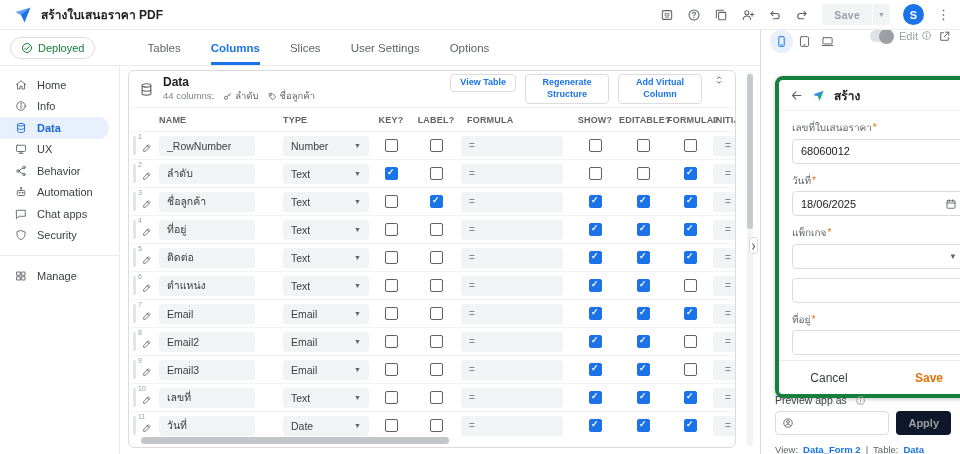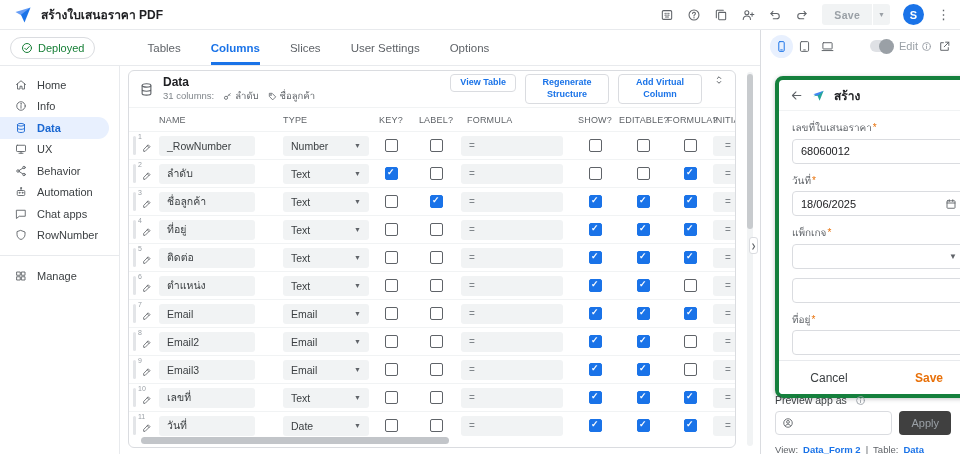--- a/index.html
+++ b/index.html
@@ -50,21 +50,21 @@
   .card-sub{font-size:9.5px;color:#80868b;display:flex;gap:9px;align-items:center;margin-top:1px}
   .badge{display:flex;align-items:center;gap:3px;color:#5f6368;cursor:pointer}
   .badge svg{width:9px;height:9px}
   .card-actions{margin-left:auto;display:flex;gap:9px;align-items:flex-start}
   .act-btn{border:1px solid #dadce0;border-radius:4px;color:#1a73e8;font-size:9px;font-weight:600;text-align:center;padding:2px 9px;line-height:1.3;background:#fff;cursor:pointer;max-width:84px}
   .unfold{color:#5f6368;display:flex;cursor:pointer;margin-left:2px}
   .unfold svg{width:12px;height:12px}
 
   .grid{display:grid;grid-template-columns:30px 96px 28px 86px 44px 46px 112px 48px 48px 46px 46px;align-items:center}
   .thead{height:24px;border-top:1px solid #f1f3f4}
-  .th{font-size:9px;font-weight:400;color:#5f6368;letter-spacing:.2px;white-space:nowrap}
+  .th{font-size:9px;font-weight:700;color:#5f6368;letter-spacing:.2px;white-space:nowrap}
   .tc{text-align:center}
   .thf{padding-left:8px}
   .trow{height:28px;border-top:1px solid #f1f3f4;position:relative}
   .trow::before{content:"";position:absolute;left:4px;top:4px;bottom:4px;width:2.5px;background:#e3e5e8;border-radius:2px}
   .rownum{position:absolute;left:9px;top:1px;font-size:7px;color:#9aa0a6}
   .pencil{grid-column:1;justify-self:center;color:#5f6368;display:flex;cursor:pointer;margin-top:3px}
   .pencil svg{width:10px;height:10px}
   .gbox{height:20px;background:#f1f3f4;border-radius:3px;display:flex;align-items:center;padding:0 8px;font-size:10.5px;color:#3c4043;cursor:text}
   .namebox{grid-column:2}
   .typebox{grid-column:4;justify-content:space-between;cursor:pointer}
@@ -73,21 +73,21 @@
   .ibox{grid-column:11;width:30px;justify-content:center;color:#80868b;font-size:10px;padding:0}
   .cb{width:13px;height:13px;border:1.5px solid #5f6368;border-radius:2px;justify-self:center;cursor:pointer;position:relative;background:#fff}
   .cb.checked{background:#1a73e8;border-color:#1a73e8}
   .cb.checked::after{content:"✓";color:#fff;font-size:9px;font-weight:700;position:absolute;left:1.5px;top:-1px}
   .hscroll{position:absolute;left:12px;bottom:3px;width:308px;height:7px;background:#c2c5c9;border-radius:4px;cursor:grab}
 
   .collapse-handle{position:absolute;left:749px;top:237px;width:9px;height:17px;border:1px solid #dadce0;border-radius:3px;background:#fff;display:flex;align-items:center;justify-content:center;font-size:6px;color:#5f6368;z-index:7;cursor:pointer}
 
   
   .rpanel{position:absolute;left:760px;top:30px;right:0;bottom:0;border-left:1px solid #dadce0;background:#fff}
-  .device-row{display:flex;align-items:center;height:32px;padding:0 9px;gap:0}
+  .device-row{display:flex;height:32px;padding:0 9px;gap:0}
   .dev{width:23px;height:23px;border-radius:50%;display:flex;align-items:center;justify-content:center;color:#5f6368;cursor:pointer}
   .dev svg{width:13px;height:13px}
   .dev.active{background:#e8f0fe;color:#1a73e8}
   .toggle{width:23px;height:12px;border-radius:7px;background:#dfe1e5;position:relative;margin-left:auto;cursor:pointer}
   .toggle::after{content:"";position:absolute;right:-1px;top:-1.5px;width:15px;height:15px;border-radius:50%;background:#9aa0a6}
   .edit-label{font-size:11px;color:#9aa0a6;margin-left:6px}
   .iinfo{display:flex;color:#9aa0a6;margin-left:3px}
   .iinfo svg{width:11px;height:11px}
   .extlink{display:flex;color:#5f6368;margin-left:6px;cursor:pointer}
   .extlink svg{width:13px;height:13px}
@@ -110,21 +110,21 @@
   .phone-downcaret{position:absolute;right:3px;bottom:37px;font-size:7px;color:#5f6368}
   .phone-foot{position:absolute;bottom:0;left:0;right:0;height:34px;border-top:1px solid #e8eaed;display:flex;align-items:center;background:#fff}
   .pcancel{flex:1;text-align:center;font-size:12px;color:#3c4043;font-weight:500;cursor:pointer}
   .psave{flex:1;text-align:center;font-size:12px;color:#e8710a;font-weight:700;cursor:pointer}
 
   .preview-as{position:absolute;left:14px;top:364px;right:9px}
   .pa-label{font-size:10.5px;color:#3c4043;display:flex;gap:5px;align-items:center}
   .pa-row{display:flex;gap:7px;margin-top:5px;align-items:center}
   .pa-input{flex:1;height:24px;border:1px solid #dadce0;border-radius:4px;display:flex;align-items:center;padding:0 6px;gap:5px;background:#fff;cursor:text;color:#5f6368}
   .pa-input svg{width:12px;height:12px}
-  .pa-apply{height:24px;padding:0 12px;background:#404040;color:#9aa0a6;font-size:11px;font-weight:400;border-radius:4px;display:flex;align-items:center;cursor:default}
+  .pa-apply{height:24px;padding:0 12px;background:#0f172a;color:#9aa0a6;font-size:11px;font-weight:700;border-radius:4px;display:flex;align-items:center;cursor:default}
   .pa-footer{margin-top:9px;font-size:9.5px;color:#5f6368;display:flex;gap:5px;align-items:center}
   .pa-footer .lnk{color:#1a73e8;font-weight:600;cursor:pointer}
 </style>
 </head>
 <body>
 
 <div class="app">
 
   <div class="topbar">
     <svg class="logo" viewBox="0 0 24 24">
@@ -271,21 +271,21 @@
             </svg>
           </span>
           <span>Chat apps</span>
         </div>
         <div class="side-item">
           <span class="sicon">
             <svg viewBox="0 0 24 24" width="12" height="12" fill="none" stroke="currentColor" stroke-width="1.8" stroke-linecap="round" stroke-linejoin="round">
               <path d="M12 3 L20 6 V11 C20 16 16.5 19.7 12 21 C7.5 19.7 4 16 4 11 V6 Z"></path>
             </svg>
           </span>
-          <span>RowNumber</span>
+          <span>Security</span>
         </div>
       </div>
     <div class="side-divider"></div>
     <div>
         <div class="side-item">
           <span class="sicon">
             <svg viewBox="0 0 24 24" width="12" height="12" fill="none" stroke="currentColor" stroke-width="1.8" stroke-linecap="round" stroke-linejoin="round">
               <rect x="4" y="4" width="6.5" height="6.5"></rect>
               <rect x="13.5" y="4" width="6.5" height="6.5"></rect>
               <rect x="4" y="13.5" width="6.5" height="6.5"></rect>
@@ -302,21 +302,21 @@
       <div class="card-head">
         <span class="db-icon">
             <svg viewBox="0 0 24 24" fill="none" stroke="currentColor" stroke-width="1.8">
               <ellipse cx="12" cy="5.5" rx="7" ry="2.7"></ellipse>
               <path d="M5 5.5 V18.3 C5 19.8 8 21 12 21 S19 19.8 19 18.3 V5.5 M5 12 C5 13.5 8 14.7 12 14.7 S19 13.5 19 12"></path>
             </svg>
           </span>
         <div class="card-titlewrap">
           <div class="card-title">Data</div>
           <div class="card-sub">
-            <span>31 columns:</span>
+            <span>44 columns:</span>
             <span class="badge">
               <svg viewBox="0 0 24 24" fill="none" stroke="currentColor" stroke-width="2.2">
                   <circle cx="8" cy="15.5" r="4.2"></circle>
                   <path d="M11 12.5 L20 3.5 M15.5 6.5 L19 10"></path>
                 </svg>
               <span>ลำดับ</span>
             </span>
             <span class="badge">
               <svg viewBox="0 0 24 24" fill="none" stroke="currentColor" stroke-width="2.2">
                   <path d="M3.5 3.5 H11 L20.5 13 L12.5 21 L3.5 11.5 Z"></path>

